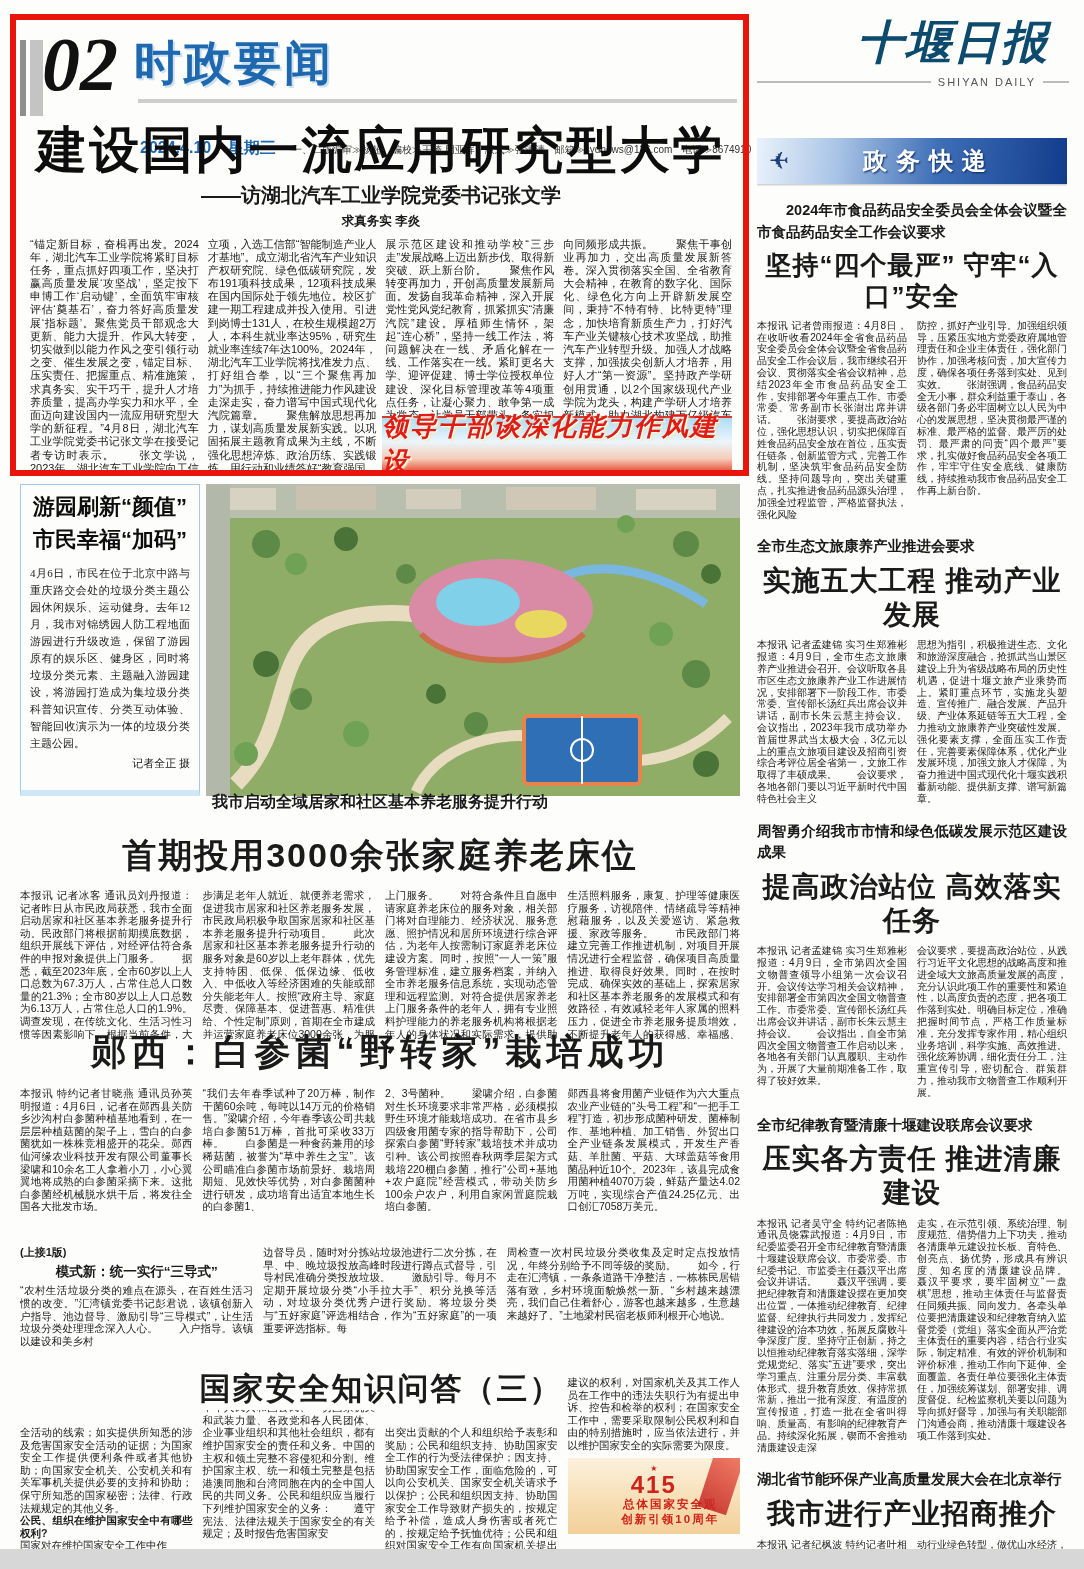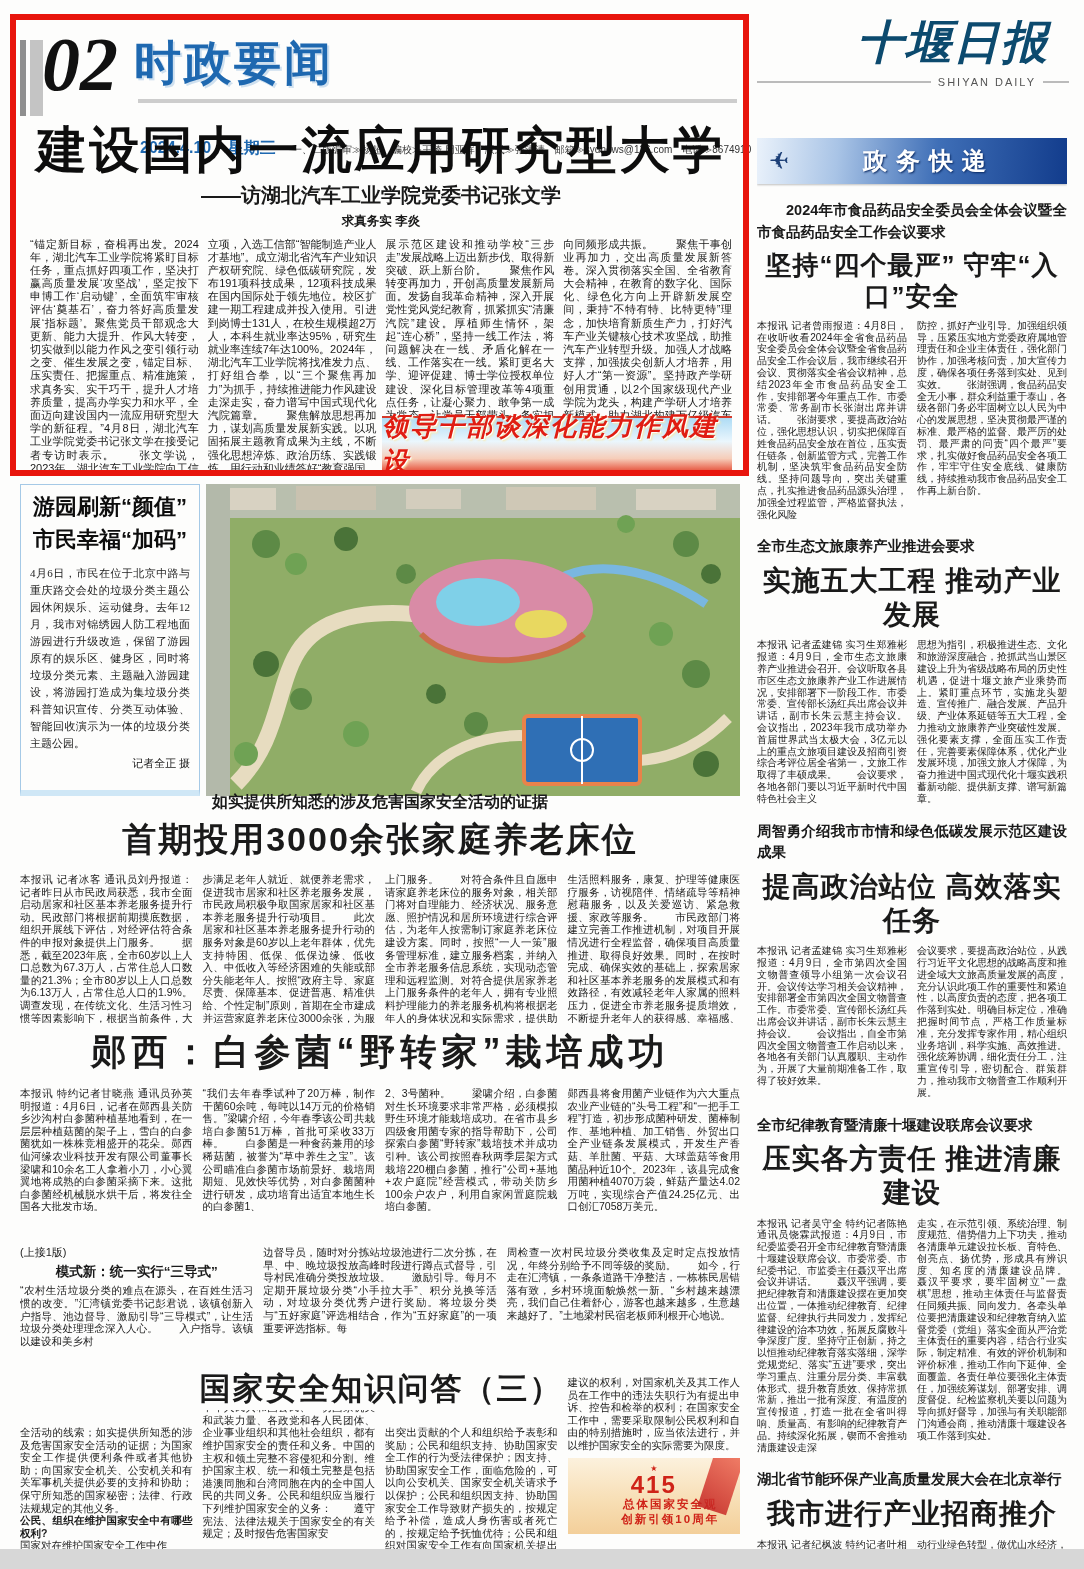--- a/index.html
+++ b/index.html
@@ -43,32 +43,32 @@
   #photo-story{position:absolute;left:20px;top:484px;width:180px;height:312px;box-sizing:border-box;
      border:1px solid #a5c9e6;border-bottom:6px solid #cfe7f6;padding:5px 9px 6px;overflow:hidden;}
   .ps-h{font-size:22px;font-weight:900;text-align:center;line-height:1.5;color:#0d0d0d;}
   .ps-body{margin-top:9px;font-size:11px;line-height:1.55;text-align:justify;
      font-family:"Liberation Serif",serif;}
   .ps-credit{text-align:right;font-size:11px;margin-top:3px;font-family:"Liberation Serif",serif;}
   #park-photo{position:absolute;left:206px;top:484px;width:534px;height:312px;overflow:hidden;margin:0;}
   
   #elder{position:absolute;left:20px;top:792px;width:720px;}
   .kicker{font-size:16px;font-weight:800;text-align:center;}
-  .elder-h{font-size:34px;font-weight:900;text-align:center;letter-spacing:2px;margin-top:4px;}
+  .elder-h{font-size:34px;font-weight:900;text-align:center;letter-spacing:2px;margin-top:20px;}
   .cols4{display:flex;gap:10px;margin-top:10px;overflow:hidden;}
   .col{flex:1;font-size:10.5px;line-height:1.2;text-align:justify;}
   #elder .cols4{height:150px;}
   
   #mushroom{position:absolute;left:20px;top:1028px;width:720px;}
   .mush-h{font-size:36px;font-weight:900;text-align:center;letter-spacing:5px;}
   #mushroom .cols4{height:124px;margin-top:10px;}
   
   #continuation{position:absolute;left:20px;top:1236px;width:720px;}
   #continuation .cols4{height:152px;}
-  .ct-tag{font-size:11px;font-weight:400;}
+  .ct-tag{font-size:11px;font-weight:700;}
   .ct-sub{font-size:13.5px;font-weight:800;text-align:center;margin:5px 0 4px;}
   
   #security{position:absolute;left:20px;top:1366px;width:720px;height:186px;overflow:hidden;}
   .sq-headline{position:absolute;left:178px;top:2px;width:366px;font-size:31px;font-weight:900;
      text-align:center;letter-spacing:2px;z-index:2;background:#fdfdfc;}
   #security .cols4{height:100%;}
   .pad-top{padding-top:50px;}
   .sq-q{font-weight:800;}
   .poster{position:relative;margin-top:6px;height:76px;box-sizing:border-box;
      background:linear-gradient(180deg,#fcf1dd 0%,#f7ddb2 60%,#f3cf9a 100%);
@@ -175,21 +175,21 @@
       <circle cx="230" cy="210" r="10" fill="#4a7338"></circle>
       <circle cx="270" cy="240" r="12" fill="#5d8a46"></circle>
       <circle cx="40" cy="270 " r="12" fill="#6fa254"></circle>
       <circle cx="200" cy="90" r="10" fill="#5d8a46"></circle>
       <circle cx="420" cy="40" r="9" fill="#6fa254"></circle>
       <circle cx="500" cy="280" r="13" fill="#4a7338"></circle>
     </svg>
   </figure>
 
   <section id="elder">
-    <div class="kicker">如实提供所知悉的涉及危害国家安全活动的证据</div>
+    <div class="kicker">我市启动全域居家和社区基本养老服务提升行动</div>
     <div class="elder-h">首期投用3000余张家庭养老床位</div>
     <div class="cols4">
       <div class="col">本报讯 记者冰客 通讯员刘丹报道：记者昨日从市民政局获悉，我市全面启动居家和社区基本养老服务提升行动。民政部门将根据前期摸底数据，组织开展线下评估，对经评估符合条件的申报对象提供上门服务。　　据悉，截至2023年底，全市60岁以上人口总数为67.3万人，占常住总人口数量的21.3%；全市80岁以上人口总数为6.13万人，占常住总人口的1.9%。调查发现，在传统文化、生活习性习惯等因素影响下，根据当前条件，大多数老年人倾向于居家和社区养老。为进一</div>
       <div class="col">步满足老年人就近、就便养老需求，促进我市居家和社区养老服务发展，市民政局积极争取国家居家和社区基本养老服务提升行动项目。　　此次居家和社区基本养老服务提升行动的服务对象是60岁以上老年群体，优先支持特困、低保、低保边缘、低收入、中低收入等经济困难的失能或部分失能老年人。按照“政府主导、家庭尽责、保障基本、促进普惠、精准供给、个性定制”原则，首期在全市建成并运营家庭养老床位3000余张，为服务对象提供居家养老</div>
       <div class="col">上门服务。　　对符合条件且自愿申请家庭养老床位的服务对象，相关部门将对自理能力、经济状况、服务意愿、照护情况和居所环境进行综合评估，为老年人按需制订家庭养老床位建设方案。同时，按照“一人一策”服务管理标准，建立服务档案，并纳入全市养老服务信息系统，实现动态管理和远程监测。对符合提供居家养老上门服务条件的老年人，拥有专业照料护理能力的养老服务机构将根据老年人的身体状况和实际需求，提供助餐、助浴、助洁等</div>
       <div class="col">生活照料服务，康复、护理等健康医疗服务，访视陪伴、情绪疏导等精神慰藉服务，以及关爱巡访、紧急救援、家政等服务。　　市民政部门将建立完善工作推进机制，对项目开展情况进行全程监督，确保项目高质量推进、取得良好效果。同时，在按时完成、确保实效的基础上，探索居家和社区基本养老服务的发展模式和有效路径，有效减轻老年人家属的照料压力，促进全市养老服务提质增效，不断提升老年人的获得感、幸福感、安全感。</div>
     </div>
   </section>
 
   <section id="mushroom">

